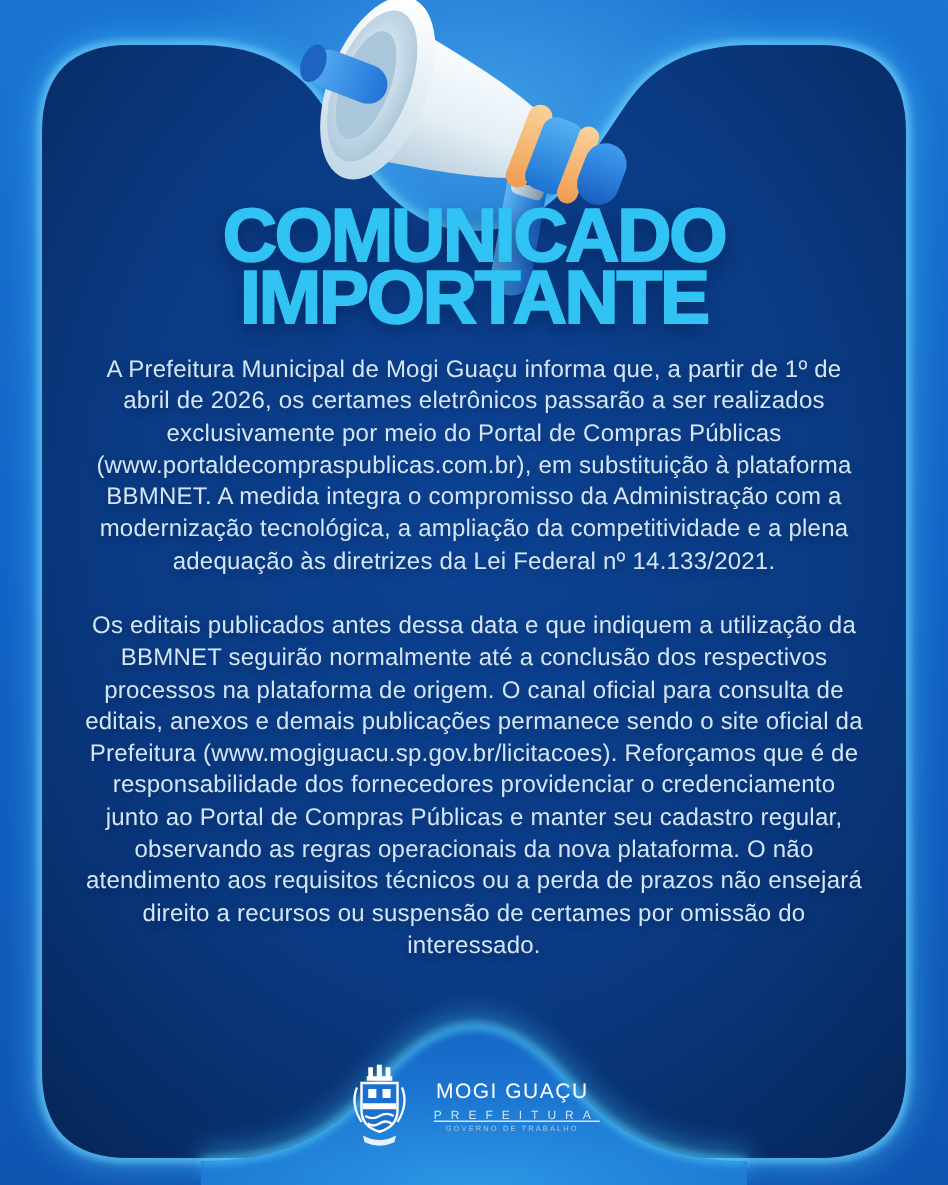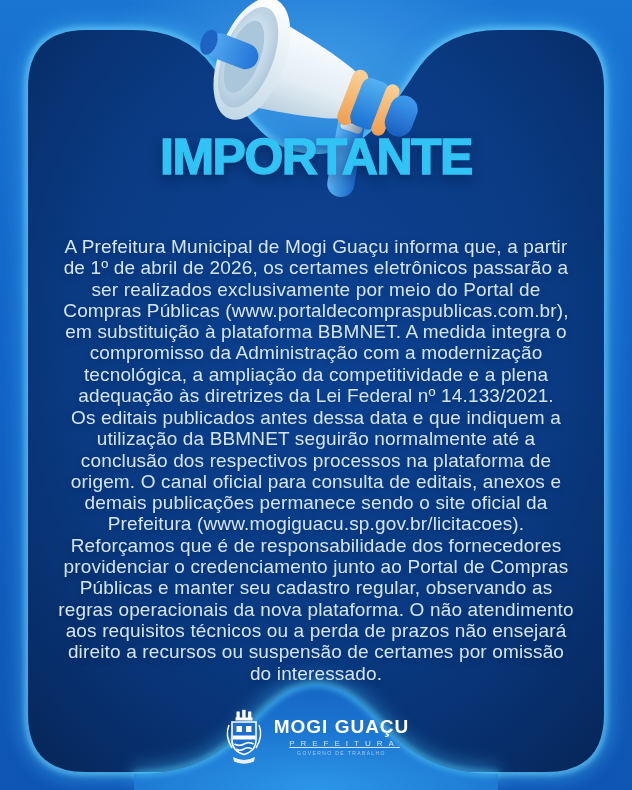--- a/index.html
+++ b/index.html
@@ -17,33 +17,33 @@
     font-weight:bold;
     font-size:50px;line-height:41px;
     letter-spacing:-1.5px;
     -webkit-text-stroke:1.4px #30c3f4;
     text-shadow:0 5px 12px rgba(2,20,60,.55);
   }
   .para{
     position:absolute;left:56px;width:520px;margin:0;z-index:5;
     text-align:center;
     color:#d4e6f6;
-    font-size:19px;line-height:21.3px;letter-spacing:.15px;
+    font-size:16px;line-height:21.3px;letter-spacing:.15px;
     text-shadow:0 2px 6px rgba(2,20,60,.35);
   }
   .p1{top:236px;}
   .p2{top:407px;}
   .footer{
     position:absolute;left:0;right:0;top:708px;z-index:6;
     display:flex;justify-content:center;align-items:center;gap:9px;
   }
   .crest{display:block;}
   .brandcol{display:flex;flex-direction:column;align-items:center;}
   .brand{
-    color:#ffffff;font-weight:bold;font-size:19px;letter-spacing:1px;line-height:20px;
+    color:#ffffff;font-weight:normal;font-size:14px;letter-spacing:1px;line-height:20px;
   }
   .brandsub{
     color:#cfe3f5;font-size:8px;letter-spacing:6px;line-height:11px;margin-top:1px;
     text-indent:6px;
     text-decoration:underline;
   }
   .tagline{
     color:#b9d6ef;font-size:5px;letter-spacing:1.4px;line-height:7px;opacity:.85;margin-top:1px;
   }
 </style>
@@ -153,20 +153,21 @@
         <ellipse cx="-6" cy="1" rx="16" ry="38" fill="#a9c6da"></ellipse>
         <g>
           <rect x="-46" y="-13" width="54" height="26" rx="13" fill="url(#micGrad)"></rect>
           <ellipse cx="-44" cy="0" rx="8" ry="13" fill="#1e63c2"></ellipse>
         </g>
       </g>
     </g>
   </svg>
 
   <div class="title">
+    <div>COMUNICADO</div>
     <div>IMPORTANTE</div>
   </div>
 
   <p class="para p1">A Prefeitura Municipal de Mogi Guaçu informa que, a partir de 1º de abril de 2026, os certames eletrônicos passarão a ser realizados exclusivamente por meio do Portal de Compras Públicas (www.portaldecompraspublicas.com.br), em substituição à plataforma BBMNET. A medida integra o compromisso da Administração com a modernização tecnológica, a ampliação da competitividade e a plena adequação às diretrizes da Lei Federal nº 14.133/2021.</p>
   <p class="para p2">Os editais publicados antes dessa data e que indiquem a utilização da BBMNET seguirão normalmente até a conclusão dos respectivos processos na plataforma de origem. O canal oficial para consulta de editais, anexos e demais publicações permanece sendo o site oficial da Prefeitura (www.mogiguacu.sp.gov.br/licitacoes). Reforçamos que é de responsabilidade dos fornecedores providenciar o credenciamento junto ao Portal de Compras Públicas e manter seu cadastro regular, observando as regras operacionais da nova plataforma. O não atendimento aos requisitos técnicos ou a perda de prazos não ensejará direito a recursos ou suspensão de certames por omissão do interessado.</p>
 
   <div class="footer">
     <svg class="crest" width="42" height="58" viewBox="0 0 42 58">
 
       <g fill="#ffffff">

